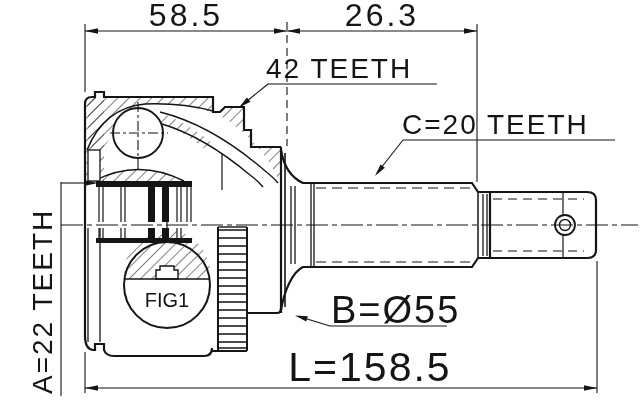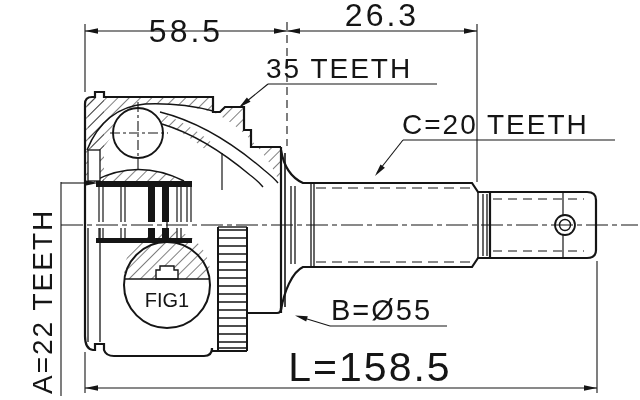--- a/index.html
+++ b/index.html
@@ -144,21 +144,21 @@
       <polygon points="477,31 464,28.3 464,33.7"></polygon>
       <polygon points="85,388 98,385.3 98,390.7"></polygon>
       <polygon points="597,388 584,385.3 584,390.7"></polygon>
       <polygon points="239,107.5 250.5,101.8 246.9,97.5"></polygon>
       <polygon points="375,176 384.9,167.8 380.5,164.4"></polygon>
       <polygon points="295,315.5 306.2,321.6 307.8,316.2"></polygon>
       <polygon points="98,183 85,180.3 85,185.7"></polygon>
     </g>
   </svg>
 
-  <div class="lbl dim" style="left:85px;top:16px;width:202px;">58.5</div>
+  <div class="lbl dim" style="left:85px;top:0px;width:202px;">58.5</div>
   <div class="lbl dim" style="left:287px;top:0px;width:190px;">26.3</div>
-  <div class="lbl callout" style="left:266px;top:56px;">35 TEETH</div>
+  <div class="lbl callout" style="left:266px;top:56px;">42 TEETH</div>
   <div class="lbl callout" style="left:402px;top:112px;">C=20 TEETH</div>
   <div class="lbl callout rot" style="left:30px;top:394px;width:215px;">A=22 TEETH</div>
-  <div class="lbl callout" style="left:331px;top:297px;font-size:29px;">B=Ø55</div>
+  <div class="lbl callout" style="left:331px;top:297px;font-size:38px;">B=Ø55</div>
   <div class="lbl dim" style="left:270px;top:352px;width:200px;font-size:41px;letter-spacing:2px;">L=158.5</div>
   <div class="lbl" style="left:129px;top:288px;width:76px;text-align:center;font-size:20px;line-height:24px;">FIG1</div>
 </div>
 
 </body></html>

